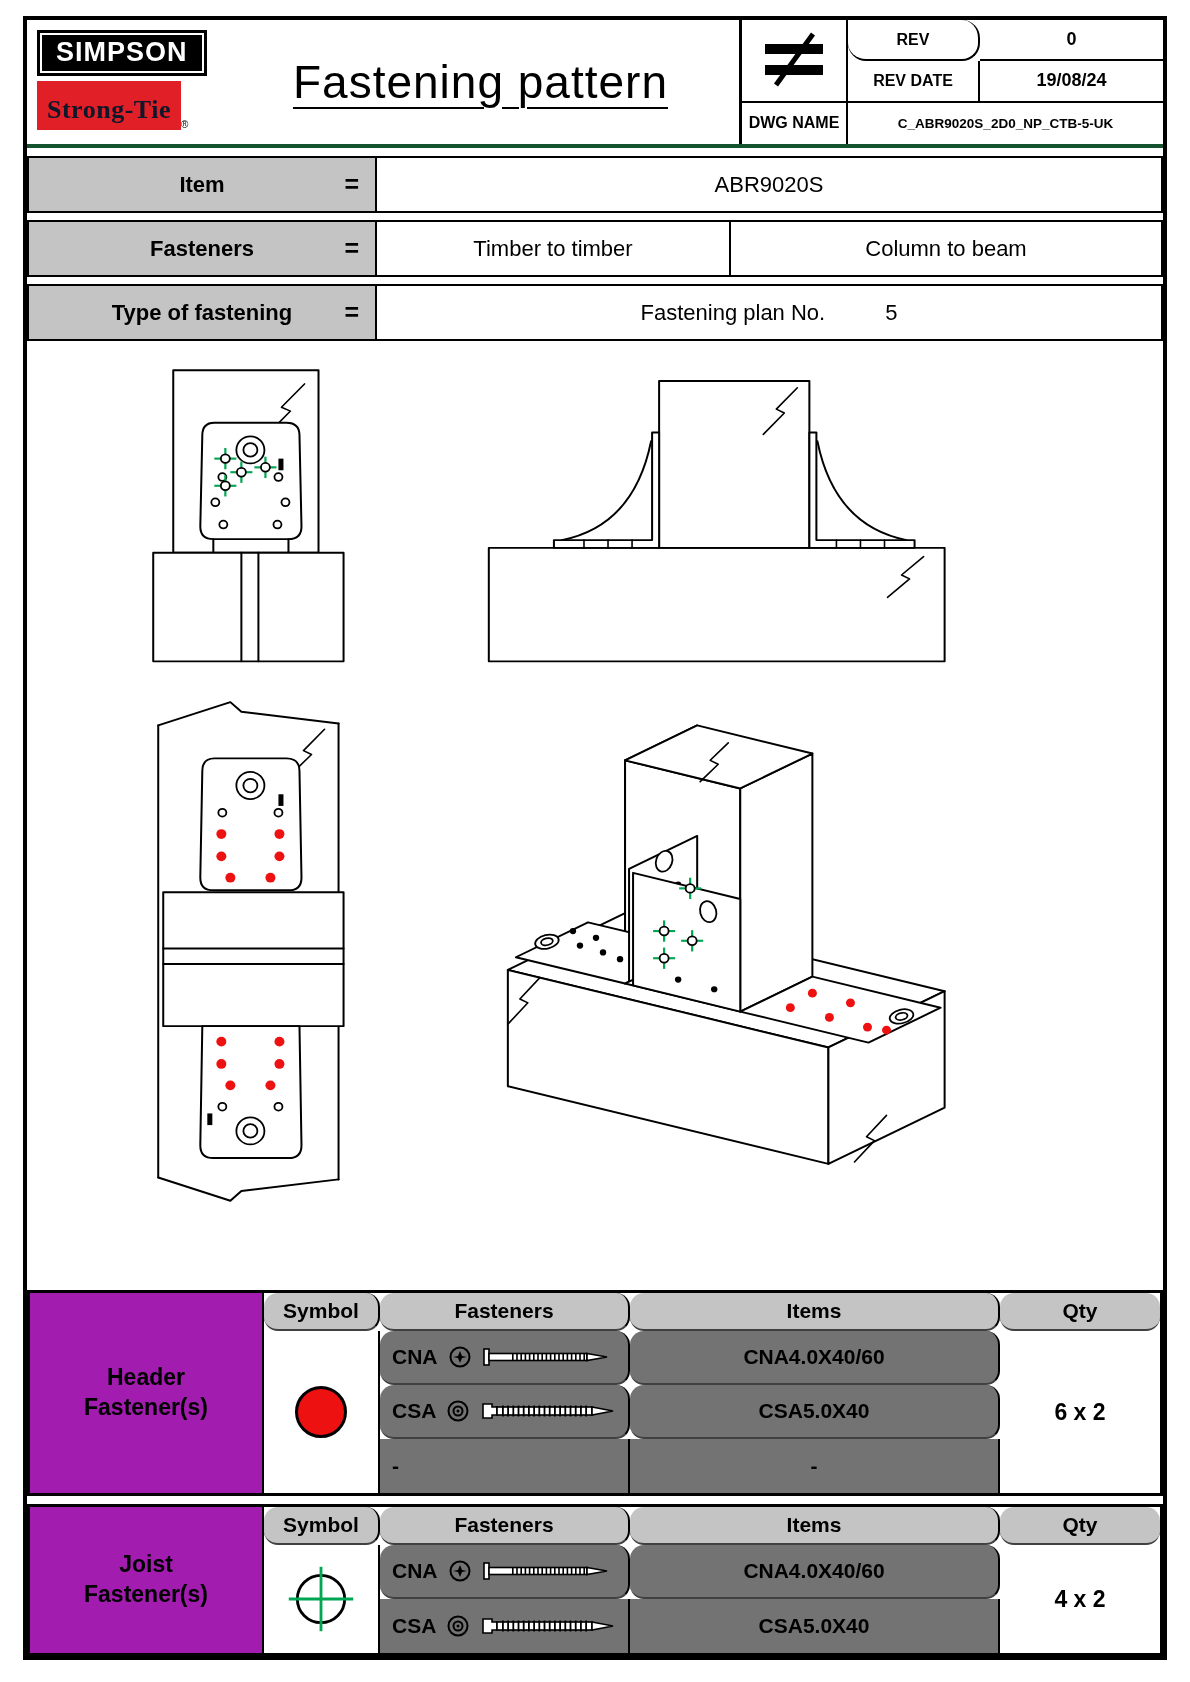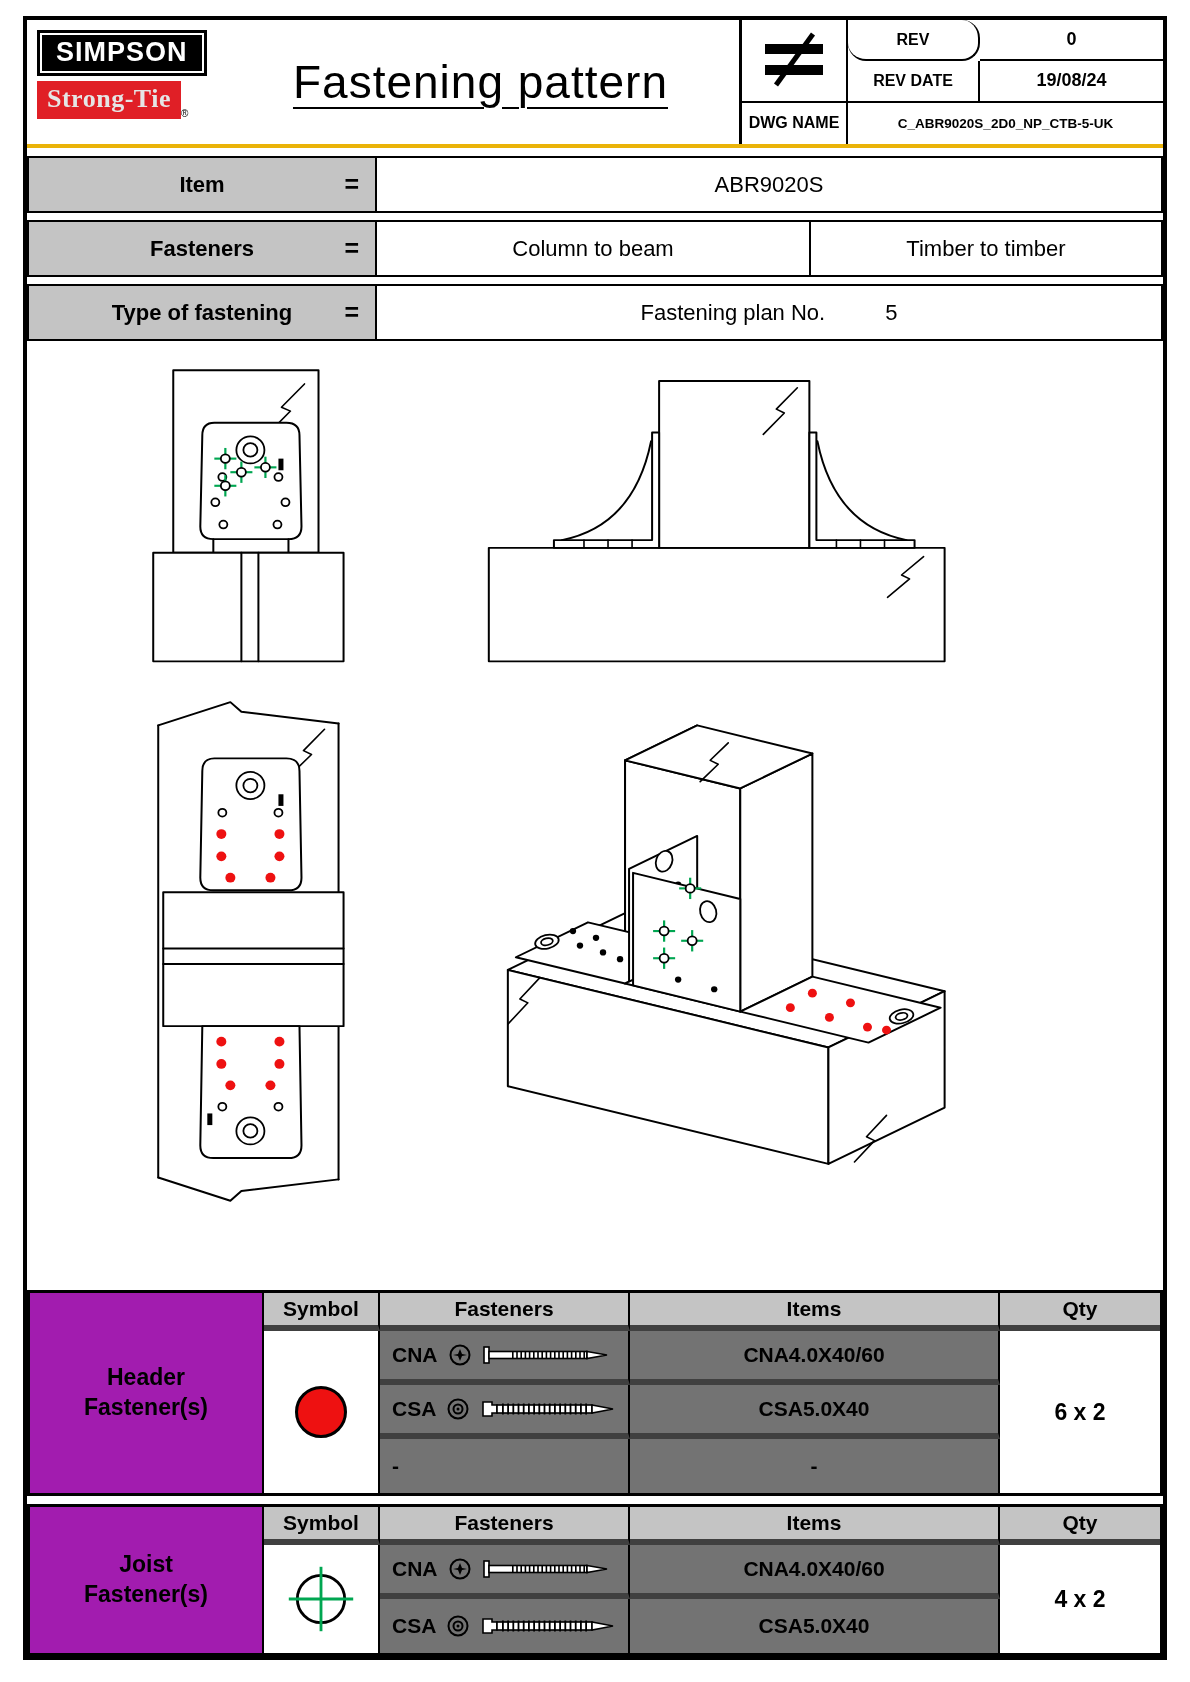--- a/index.html
+++ b/index.html
@@ -1,24 +1,24 @@
 <!DOCTYPE html>
 <html><head>
 <meta charset="utf-8">
 <style>
   * { box-sizing: border-box; }
   html,body { margin:0; padding:0; background:#fff; }
   body { width:1190px; height:1682px; position:relative; font-family:"Liberation Sans", sans-serif; color:#000; }
   .sheet { position:absolute; left:23px; top:16px; width:1144px; height:1644px; border:4px solid #000; background:#fff; display:flex; flex-direction:column; }
 
   
-  .hdr { height:128px; border-bottom:4px solid #eab308; display:flex; align-items:stretch; }
+  .hdr { height:128px; border-bottom:4px solid #14532d; display:flex; align-items:stretch; }
   .logo-wrap { width:195px; padding:10px 0 0 10px; }
   .logo-simpson { display:inline-block; background:#000; color:#fff; font-weight:bold; font-size:27px; letter-spacing:1px; padding:4px 16px 5px; border:3px solid #000; box-shadow: inset 0 0 0 2px #fff; }
-  .logo-strongtie { display:inline-block; background:#e01f26; color:#e5e5e5; font-weight:bold; font-size:26px; font-family:"Liberation Serif", serif; padding:3px 10px 5px; margin-top:5px; letter-spacing:.5px; }
+  .logo-strongtie { display:inline-block; background:#e01f26; color:#0f172a; font-weight:bold; font-size:26px; font-family:"Liberation Serif", serif; padding:14px 10px 5px; margin-top:5px; letter-spacing:.5px; }
   .reg { font-size:10px; vertical-align:bottom; }
   .title-wrap { flex:1; display:flex; align-items:center; justify-content:center; }
   .title { font-size:46px; font-weight:400; letter-spacing:1px; text-decoration:underline; text-underline-offset:9px; text-decoration-thickness:2px; }
   .tblock { width:424px; border-left:3px solid #000; display:grid; grid-template-columns:106px 132px 1fr; grid-template-rows:1fr 1fr 1fr; }
   .tb { display:flex; align-items:center; justify-content:center; font-size:16px; font-weight:bold; }
   .tb.v { font-size:18px; }
   .tb-sym { grid-row:1/3; grid-column:1; border-right:2px solid #000; border-bottom:2px solid #000; }
   .tb-rev-l { grid-row:1; grid-column:2; border-right:2px solid #000; border-bottom:2px solid #000;border-radius:18px; }
   .tb-rev-v { grid-row:1; grid-column:3; border-bottom:2px solid #000; }
   .tb-date-l { grid-row:2; grid-column:2; border-right:2px solid #000; border-bottom:2px solid #000; }
@@ -50,21 +50,21 @@
   .gc { stroke:#00a651; stroke-width:2.2; }
   .slot { fill:#000; }
 
   
   .ftable { display:grid; grid-template-columns:234px 116px 250px 370px 1fr; border:3px solid #000; background:#fff; }
   .ftable.t1 { grid-template-rows:38px 54px 54px 54px; }
   .ftable.t2 { grid-template-rows:38px 54px 54px; margin-top:8px; }
   .fc { display:flex; align-items:center; justify-content:center; font-size:21px; background:#737373; }
   .fc.head { background:#c4c4c4; font-weight:bold; }
   .br { border-right:2px solid #000; }
-  .bb { border-bottom:6px solid #404040; }
+  .bb { border-bottom:2px solid #404040;border-radius:14px; }
   .rowlab { grid-row:1/-1; grid-column:1; background:#a21caf; border-right:2px solid #000; display:flex; flex-direction:column; align-items:center; justify-content:center; font-weight:bold; font-size:23px; line-height:1.3; }
   .symcell { grid-column:2; grid-row:2/-1; border-right:2px solid #000; display:flex; align-items:center; justify-content:center; }
   .qtycell { grid-column:5; grid-row:2/-1; display:flex; align-items:center; justify-content:center; font-weight:bold; font-size:23px; }
   .fastcell { justify-content:flex-start; padding-left:12px; gap:10px; font-weight:bold; }
   .itemcell { font-weight:bold; }
   .sym-red { width:52px; height:52px; border-radius:50%; background:#ee1111; border:3px solid #000; }
 </style>
 </head>
 <body>
 
@@ -104,22 +104,22 @@
       <div class="ivals">
         <div class="vcell">ABR9020S</div>
       </div>
     </div>
     <div class="irow">
       <div class="ilab">
         <span>Fasteners</span>
         <span class="eq">=</span>
       </div>
       <div class="ivals">
+        <div class="vcell split">Timber to timber</div>
         <div class="vcell">Column to beam</div>
-        <div class="vcell split">Timber to timber</div>
       </div>
     </div>
     <div class="irow">
       <div class="ilab">
         <span>Type of fastening</span>
         <span class="eq">=</span>
       </div>
       <div class="ivals">
         <div class="vcell plancell">
           <span>Fastening plan No.</span>

